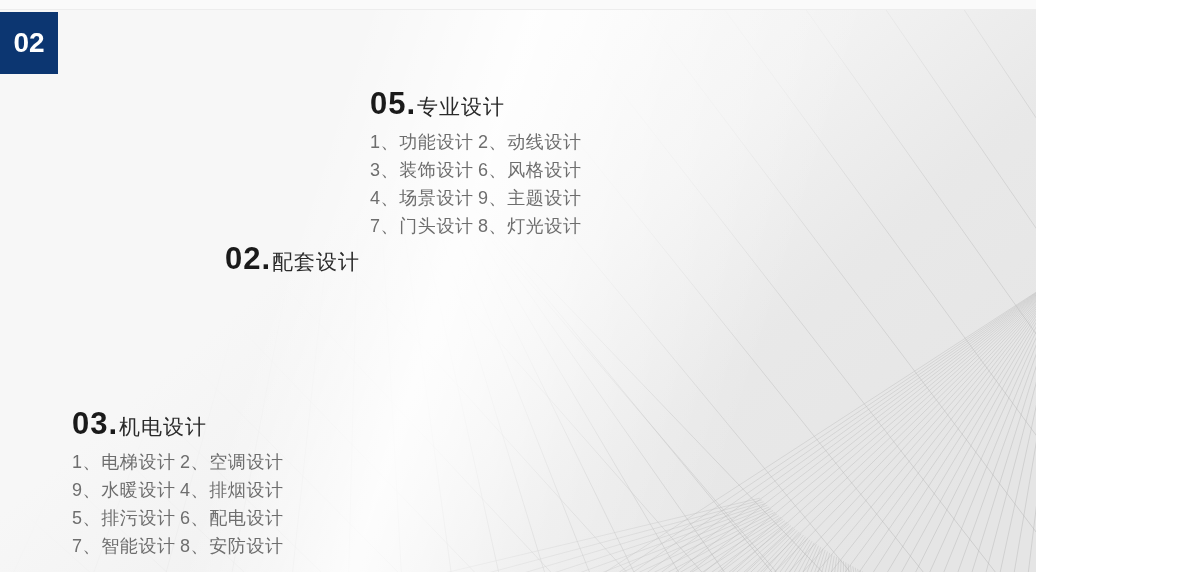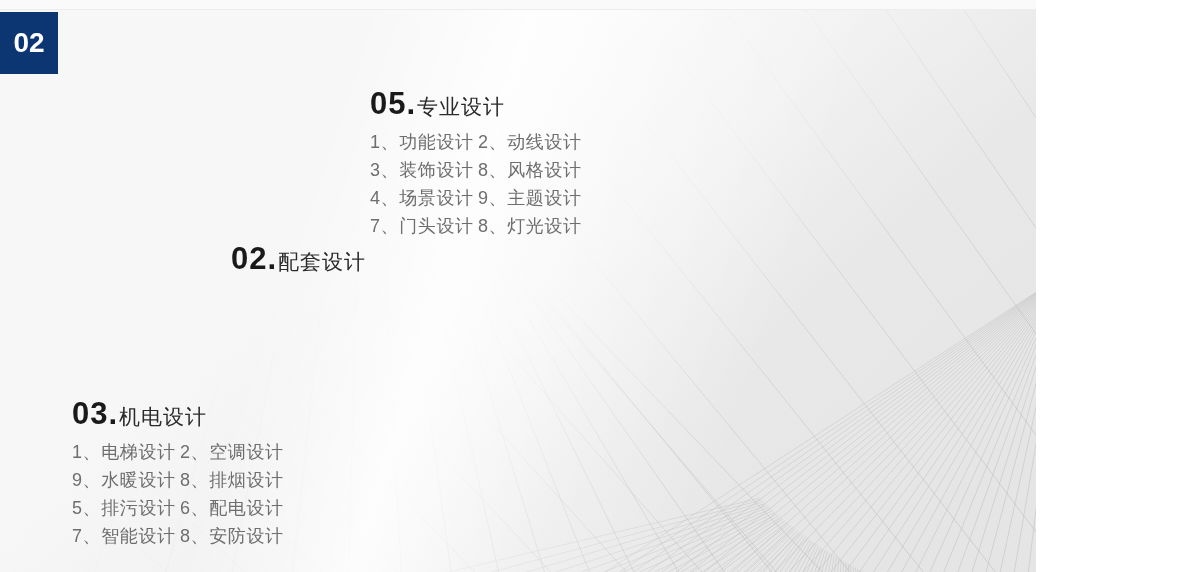--- a/index.html
+++ b/index.html
@@ -115,22 +115,22 @@
     color: #6e6e6e;
     line-height: 1;
     margin-bottom: 10px;
     white-space: nowrap;
     letter-spacing: 0.6px;
   }
   .sec-row .cell { width: 108px; }
   .sec-row .cell:last-child { width: auto; }
 
   #section-01 { top: 88px; left: 370px; }
-  #section-02 { top: 243px; left: 231px; }
-  #section-03 { top: 398px; left: 72px; }
+  #section-02 { top: 243px; left: 225px; }
+  #section-03 { top: 408px; left: 72px; }
 </style>
 </head>
 <body>
 
 <div id="slide">
 
   <svg id="bg-art" viewBox="0 0 1200 572" preserveAspectRatio="none" aria-hidden="true">
       <defs>
         <clipPath id="slideclip">
           <rect x="0" y="0" width="1200" height="572"></rect>
@@ -435,21 +435,21 @@
     <div class="sec-head">
       <span class="sec-num">05</span><span class="sec-dot">.</span><span class="sec-title">专业设计</span>
     </div>
     <div class="sec-list">
       <div class="sec-row">
         <span class="cell">1、功能设计</span>
         <span class="cell">2、动线设计</span>
       </div>
       <div class="sec-row">
         <span class="cell">3、装饰设计</span>
-        <span class="cell">8、风格设计</span>
+        <span class="cell">6、风格设计</span>
       </div>
       <div class="sec-row">
         <span class="cell">4、场景设计</span>
         <span class="cell">9、主题设计</span>
       </div>
       <div class="sec-row">
         <span class="cell">7、门头设计</span>
         <span class="cell">8、灯光设计</span>
       </div>
     </div>
@@ -465,21 +465,21 @@
     <div class="sec-head">
       <span class="sec-num">03</span><span class="sec-dot">.</span><span class="sec-title">机电设计</span>
     </div>
     <div class="sec-list">
       <div class="sec-row">
         <span class="cell">1、电梯设计</span>
         <span class="cell">2、空调设计</span>
       </div>
       <div class="sec-row">
         <span class="cell">9、水暖设计</span>
-        <span class="cell">8、排烟设计</span>
+        <span class="cell">4、排烟设计</span>
       </div>
       <div class="sec-row">
         <span class="cell">5、排污设计</span>
         <span class="cell">6、配电设计</span>
       </div>
       <div class="sec-row">
         <span class="cell">7、智能设计</span>
         <span class="cell">8、安防设计</span>
       </div>
     </div>

